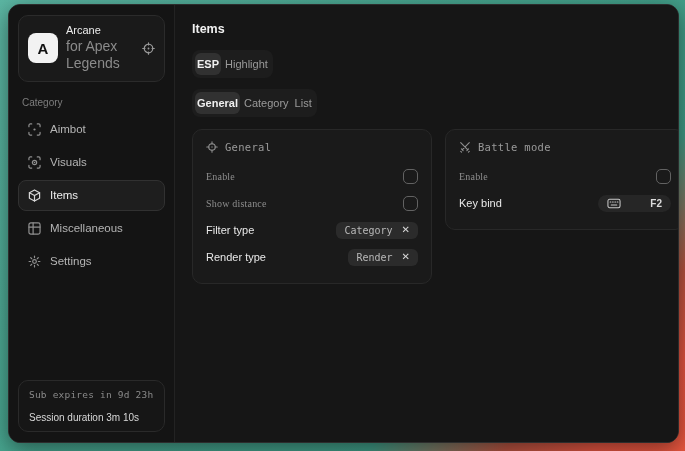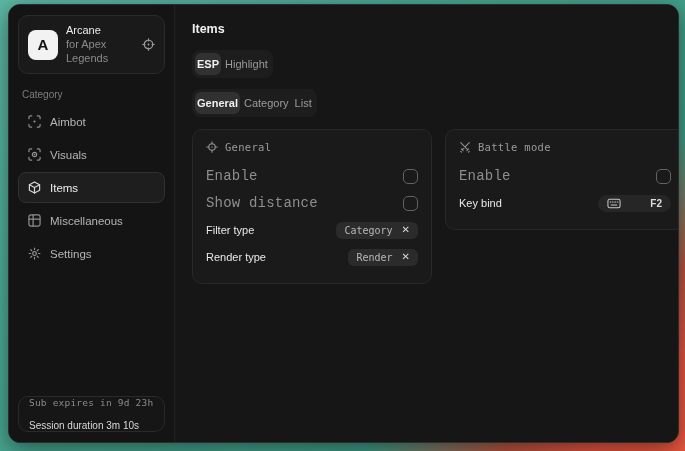--- a/index.html
+++ b/index.html
@@ -19,34 +19,34 @@
   
   .sidebar { width:166px; flex:0 0 166px; background:#141414; border-right:1px solid #232323;
              display:flex; flex-direction:column; padding:10px 9px; }
   .logo-card { display:flex; align-items:center; gap:8px; background:#1a1a1a;
                border:1px solid #2b2b2b; border-radius:10px; padding:8px 9px; }
   .logo-badge { width:30px; height:30px; border-radius:8px; background:#f2f2f2; color:#111;
                 display:flex; align-items:center; justify-content:center;
                 font-weight:bold; font-size:15px; }
   .app-text { flex:1; line-height:1.25; }
   .app-name { color:#ececec; font-size:11px; font-weight:normal; }
-  .app-sub  { color:#8b8b8b; font-size:11px; }
+  .app-sub  { color:#8b8b8b; font-size:14px; }
   .hdr-icon { color:#9a9a9a; display:flex; }
 
   .category-label { color:#7d7d7d; font-size:10px; margin:15px 4px 6px; }
 
   .nav { display:flex; flex-direction:column; gap:2px; }
   .nav-item { display:flex; align-items:center; gap:9px; padding:8px 9px; border-radius:8px;
               border:1px solid transparent; color:#b5b5b5; font-size:11.5px; cursor:pointer; }
   .nav-item .icon { display:flex; color:#8f8f8f; }
   .nav-item.selected { background:#1e1e1e; border-color:#313131; color:#ececec; }
   .nav-item.selected .icon { color:#d6d6d6; }
 
   .side-spacer { flex:1; }
-  .footer-card { border:1px solid #2a2a2a; border-radius:10px; padding:0 10px; background:#161616; }
+  .footer-card { border:1px solid #2a2a2a; border-radius:10px; padding:8px 10px; background:#161616; }
   .footer-line1 { font-family:"DejaVu Sans Mono","Liberation Mono",monospace;
                   color:#8a8a8a; font-size:9.5px; letter-spacing:.2px; }
   .footer-line2 { color:#d8d8d8; font-size:10px; margin-top:12px; }
 
   
   .main { flex:1; padding:13px 17px; background:#161616; }
   .page-title { color:#f0f0f0; font-size:12.5px; font-weight:bold; margin:4px 0 14px; }
 
   .tabs { display:inline-flex; align-items:center; background:#1d1d1d; border-radius:8px;
           padding:3px; gap:2px; }
@@ -57,22 +57,22 @@
   .panels { display:flex; gap:13px; align-items:flex-start; margin-top:12px; }
   .panel { flex:0 0 240px; background:#1a1a1a; border:1px solid #282828; border-radius:10px;
            padding:11px 13px 13px; }
   .panel-header { display:flex; align-items:center; gap:7px; margin-bottom:10px; }
   .panel-title { font-family:"DejaVu Sans Mono","Liberation Mono",monospace;
                  color:#9a9a9a; font-size:10.5px; letter-spacing:.3px; }
   .panel-header .icon { display:flex; color:#8f8f8f; }
 
   .row { display:flex; align-items:center; justify-content:space-between; min-height:26px; }
   .row + .row { margin-top:1px; }
-  .row-label-dim { font-family:Liberation Mono, monospace;
-                   color:#8e8e8e; font-size:14px; letter-spacing:.2px; }
+  .row-label-dim { font-family:Liberation Serif, serif;
+                   color:#8e8e8e; font-size:10px; letter-spacing:.2px; }
   .row-label-strong { color:#e9e9e9; font-size:11px; font-weight:normal; }
 
   .checkbox { width:15px; height:15px; border:1.5px solid #626262; border-radius:5px;
               background:transparent; cursor:pointer; }
 
   .chip { display:inline-flex; align-items:center; gap:9px; background:#2b2b2b; border-radius:6px;
           padding:3px 8px; cursor:pointer; }
   .chip-value { font-family:"DejaVu Sans Mono","Liberation Mono",monospace;
                 color:#b8b8b8; font-size:10px; }
   .chip-x { color:#d8d8d8; font-size:10px; line-height:1; cursor:pointer; }

